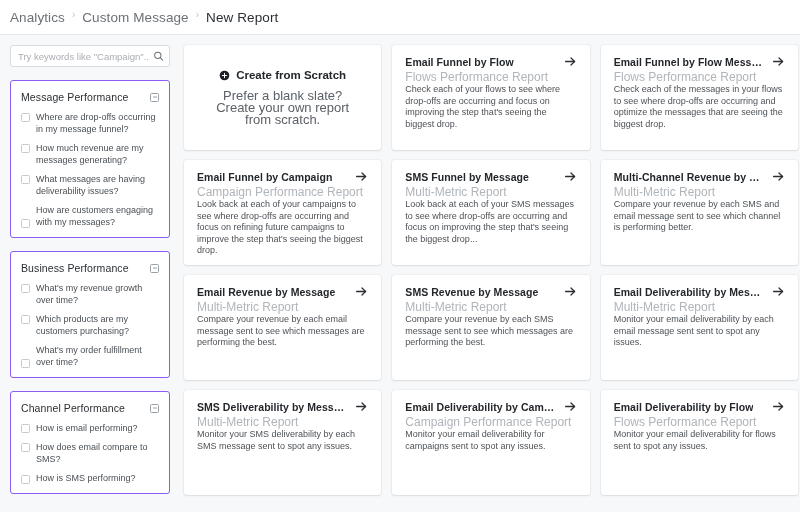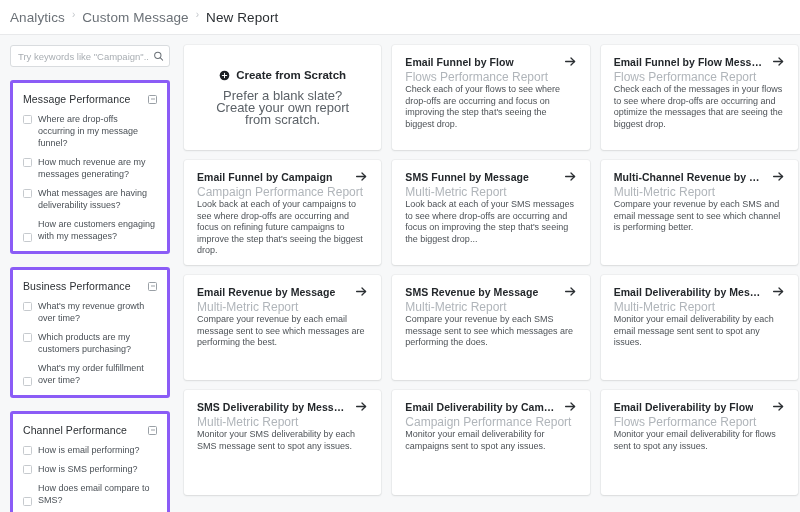--- a/index.html
+++ b/index.html
@@ -68,21 +68,21 @@
   .search-icon {
     position: absolute;
     right: 6px; top: 50%;
     transform: translateY(-50%);
     width: 11px; height: 11px;
     color: #6b7177;
   }
 
   .group {
     background: #ffffff;
-    border: 3px solid #8b5cf6;
+    border: 1px solid #8b5cf6;
     border-radius: 3px;
     margin-bottom: 13px;
     padding: 10px 10px 9px 10px;
   }
   .group-head {
     display: flex;
     align-items: center;
     justify-content: space-between;
     margin-bottom: 8px;
   }
@@ -279,25 +279,25 @@
           <div class="group-head">
             <div class="group-title">Channel Performance</div>
             <div class="collapse-icon"></div>
           </div>
           <div class="q-item">
             <div class="q-box"></div>
             <div class="q-label">How is email performing?</div>
           </div>
           <div class="q-item">
             <div class="q-box"></div>
+            <div class="q-label">How does email compare to SMS?</div>
+          </div>
+          <div class="q-item">
+            <div class="q-box"></div>
             <div class="q-label">How is SMS performing?</div>
-          </div>
-          <div class="q-item">
-            <div class="q-box"></div>
-            <div class="q-label">How does email compare to SMS?</div>
           </div>
         </div>
       </div>
   </aside>
 
   <main class="main">
     <div class="grid" id="card-grid">
         <div class="card card-scratch">
           <div class="scratch-head">
             <svg class="plus-icon" viewBox="0 0 16 16">
@@ -377,21 +377,21 @@
         </div>
         <div class="card">
           <div class="card-title-row">
             <div class="card-title">SMS Revenue by Message</div>
             <svg class="arrow-icon" viewBox="0 0 16 16" fill="none" stroke="currentColor" stroke-width="1.6" stroke-linecap="round" stroke-linejoin="round">
               <line x1="2" y1="8" x2="13" y2="8"></line>
               <polyline points="8.6,3.6 13,8 8.6,12.4"></polyline>
             </svg>
           </div>
           <div class="card-sub">Multi-Metric Report</div>
-          <div class="card-desc">Compare your revenue by each SMS message sent to see which messages are performing the does.</div>
+          <div class="card-desc">Compare your revenue by each SMS message sent to see which messages are performing the best.</div>
         </div>
         <div class="card">
           <div class="card-title-row">
             <div class="card-title">Email Deliverability by Message</div>
             <svg class="arrow-icon" viewBox="0 0 16 16" fill="none" stroke="currentColor" stroke-width="1.6" stroke-linecap="round" stroke-linejoin="round">
               <line x1="2" y1="8" x2="13" y2="8"></line>
               <polyline points="8.6,3.6 13,8 8.6,12.4"></polyline>
             </svg>
           </div>
           <div class="card-sub">Multi-Metric Report</div>

